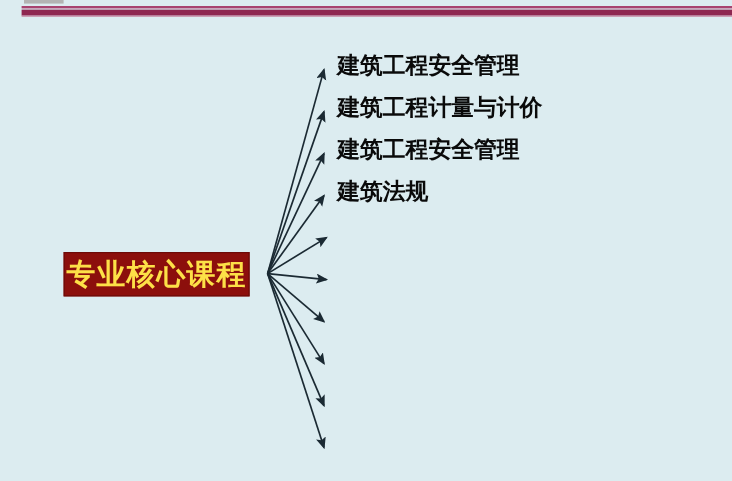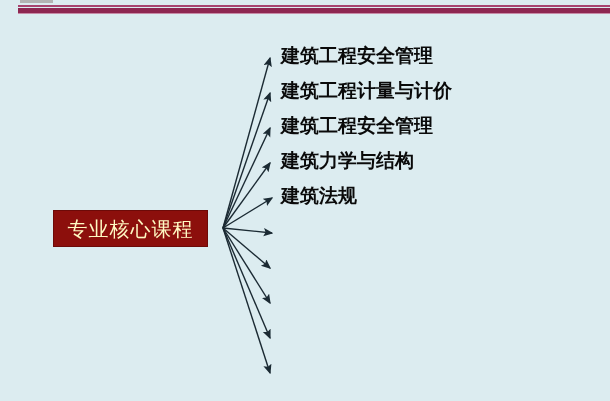--- a/index.html
+++ b/index.html
@@ -63,23 +63,23 @@
     width: 155px;
     height: 37px;
     background: #8c0f0c;
     border: 1px solid #6d0a08;
     display: flex;
     align-items: center;
     justify-content: center;
     box-sizing: border-box;
   }
   #core-box .core-text {
-    color: #fef9c3;
-    font-size: 20px;
-    font-weight: 400;
+    color: #fde047;
+    font-size: 24px;
+    font-weight: 700;
     letter-spacing: 1px;
     line-height: 1;
     white-space: nowrap;
     font-family: "DejaVu Sans", sans-serif;
   }
 
   
   #arrows {
     position: absolute;
     left: 0;
@@ -137,17 +137,16 @@
   </svg>
 
   <div id="core-box">
     <span class="core-text">专业核心课程</span>
   </div>
 
   <div id="course-list">
     <div class="course-item">建筑工程安全管理</div>
     <div class="course-item">建筑工程计量与计价</div>
     <div class="course-item">建筑工程安全管理</div>
-    <div class="course-item">建筑力学与结构</div>
     <div class="course-item">建筑法规</div>
   </div>
 
 </div>
 
 </body></html>

